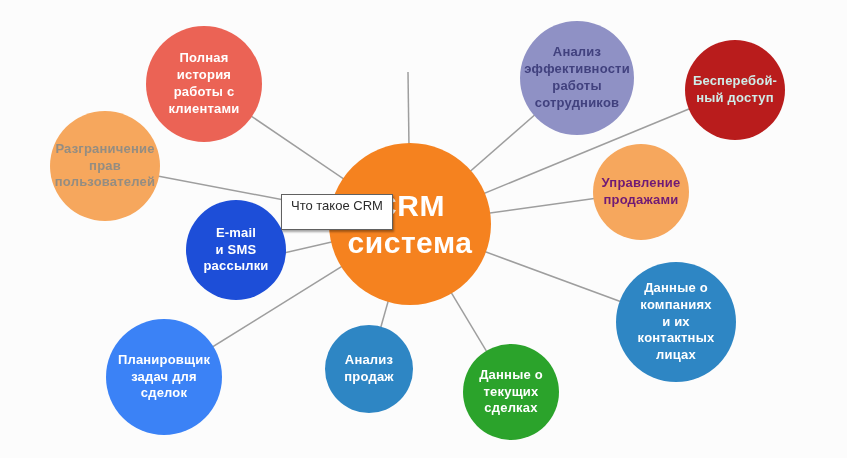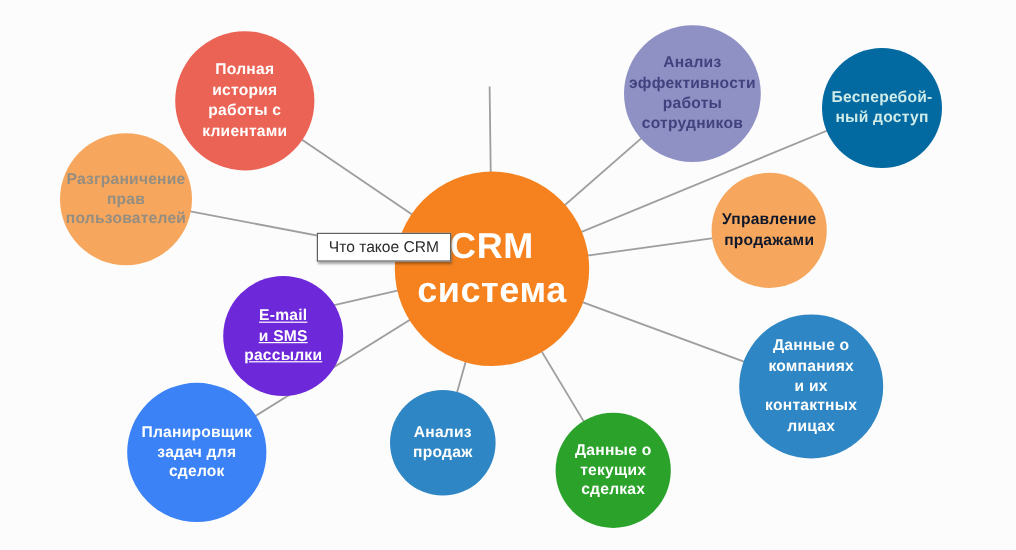--- a/index.html
+++ b/index.html
@@ -50,27 +50,27 @@
   }
   .center-label {
     white-space: pre-line;
     font-size: 30px;
     font-weight: 700;
     line-height: 1.25;
     letter-spacing: 0.5px;
   }
   .tooltip {
     position: absolute;
-    left: 264px;
+    left: 281px;
     top: 194px;
     z-index: 3;
     background: #ffffff;
     border: 1px solid #616161;
     box-shadow: 1px 2px 2px rgba(0,0,0,0.35);
-    padding: 3px 9px 4px 9px;
+    padding: 3px 9px 16px 9px;
     font-size: 13px;
     color: #2b2b2b;
     white-space: nowrap;
   }
 </style>
 </head>
 <body>
 
 <div class="stage" style="background: rgb(252, 252, 252);">
   <svg class="connectors" xmlns="http://www.w3.org/2000/svg">
@@ -105,25 +105,25 @@
 история
 работы с
 клиентами</span>
     </div>
     <div class="node" style="left: 520px; top: 21px; width: 114px; height: 114px; background: rgb(143, 145, 197); color: rgb(65, 65, 126);">
       <span class="node-label">Анализ
 эффективности
 работы
 сотрудников</span>
     </div>
-    <div class="node" style="left: 685px; top: 40px; width: 100px; height: 100px; background: #0369a1; color: rgb(207, 236, 232); align-items: center;">
+    <div class="node" style="left: 685px; top: 40px; width: 100px; height: 100px; background: #b91c1c; color: rgb(207, 236, 232); align-items: center;">
       <span class="node-label">Бесперебой-
 ный доступ</span>
     </div>
-    <div class="node" style="left: 593px; top: 144px; width: 96px; height: 96px; background: rgb(246, 167, 93); color: #0f172a;">
+    <div class="node" style="left: 593px; top: 144px; width: 96px; height: 96px; background: rgb(246, 167, 93); color: #701a75;">
       <span class="node-label">Управление
 продажами</span>
     </div>
     <div class="node" style="left: 616px; top: 262px; width: 120px; height: 120px; background: rgb(46, 134, 196); color: rgb(255, 255, 255);">
       <span class="node-label">Данные о
 компаниях
 и их
 контактных
 лицах</span>
     </div>
@@ -134,18 +134,18 @@
     </div>
     <div class="node" style="left: 325px; top: 325px; width: 88px; height: 88px; background: rgb(46, 134, 196); color: rgb(255, 255, 255);">
       <span class="node-label">Анализ
 продаж</span>
     </div>
     <div class="node" style="left: 106px; top: 319px; width: 116px; height: 116px; background: #3b82f6; color: rgb(255, 255, 255);">
       <span class="node-label">Планировщик
 задач для
 сделок</span>
     </div>
-    <div class="node" style="left: 186px; top: 230px; width: 100px; height: 100px; background: #6d28d9; color: rgb(255, 255, 255); text-decoration: underline;">
+    <div class="node" style="left: 186px; top: 200px; width: 100px; height: 100px; background: #1d4ed8; color: rgb(255, 255, 255);">
       <span class="node-label">E-mail
 и SMS
 рассылки</span>
     </div>
   </div>
 
 </body></html>

